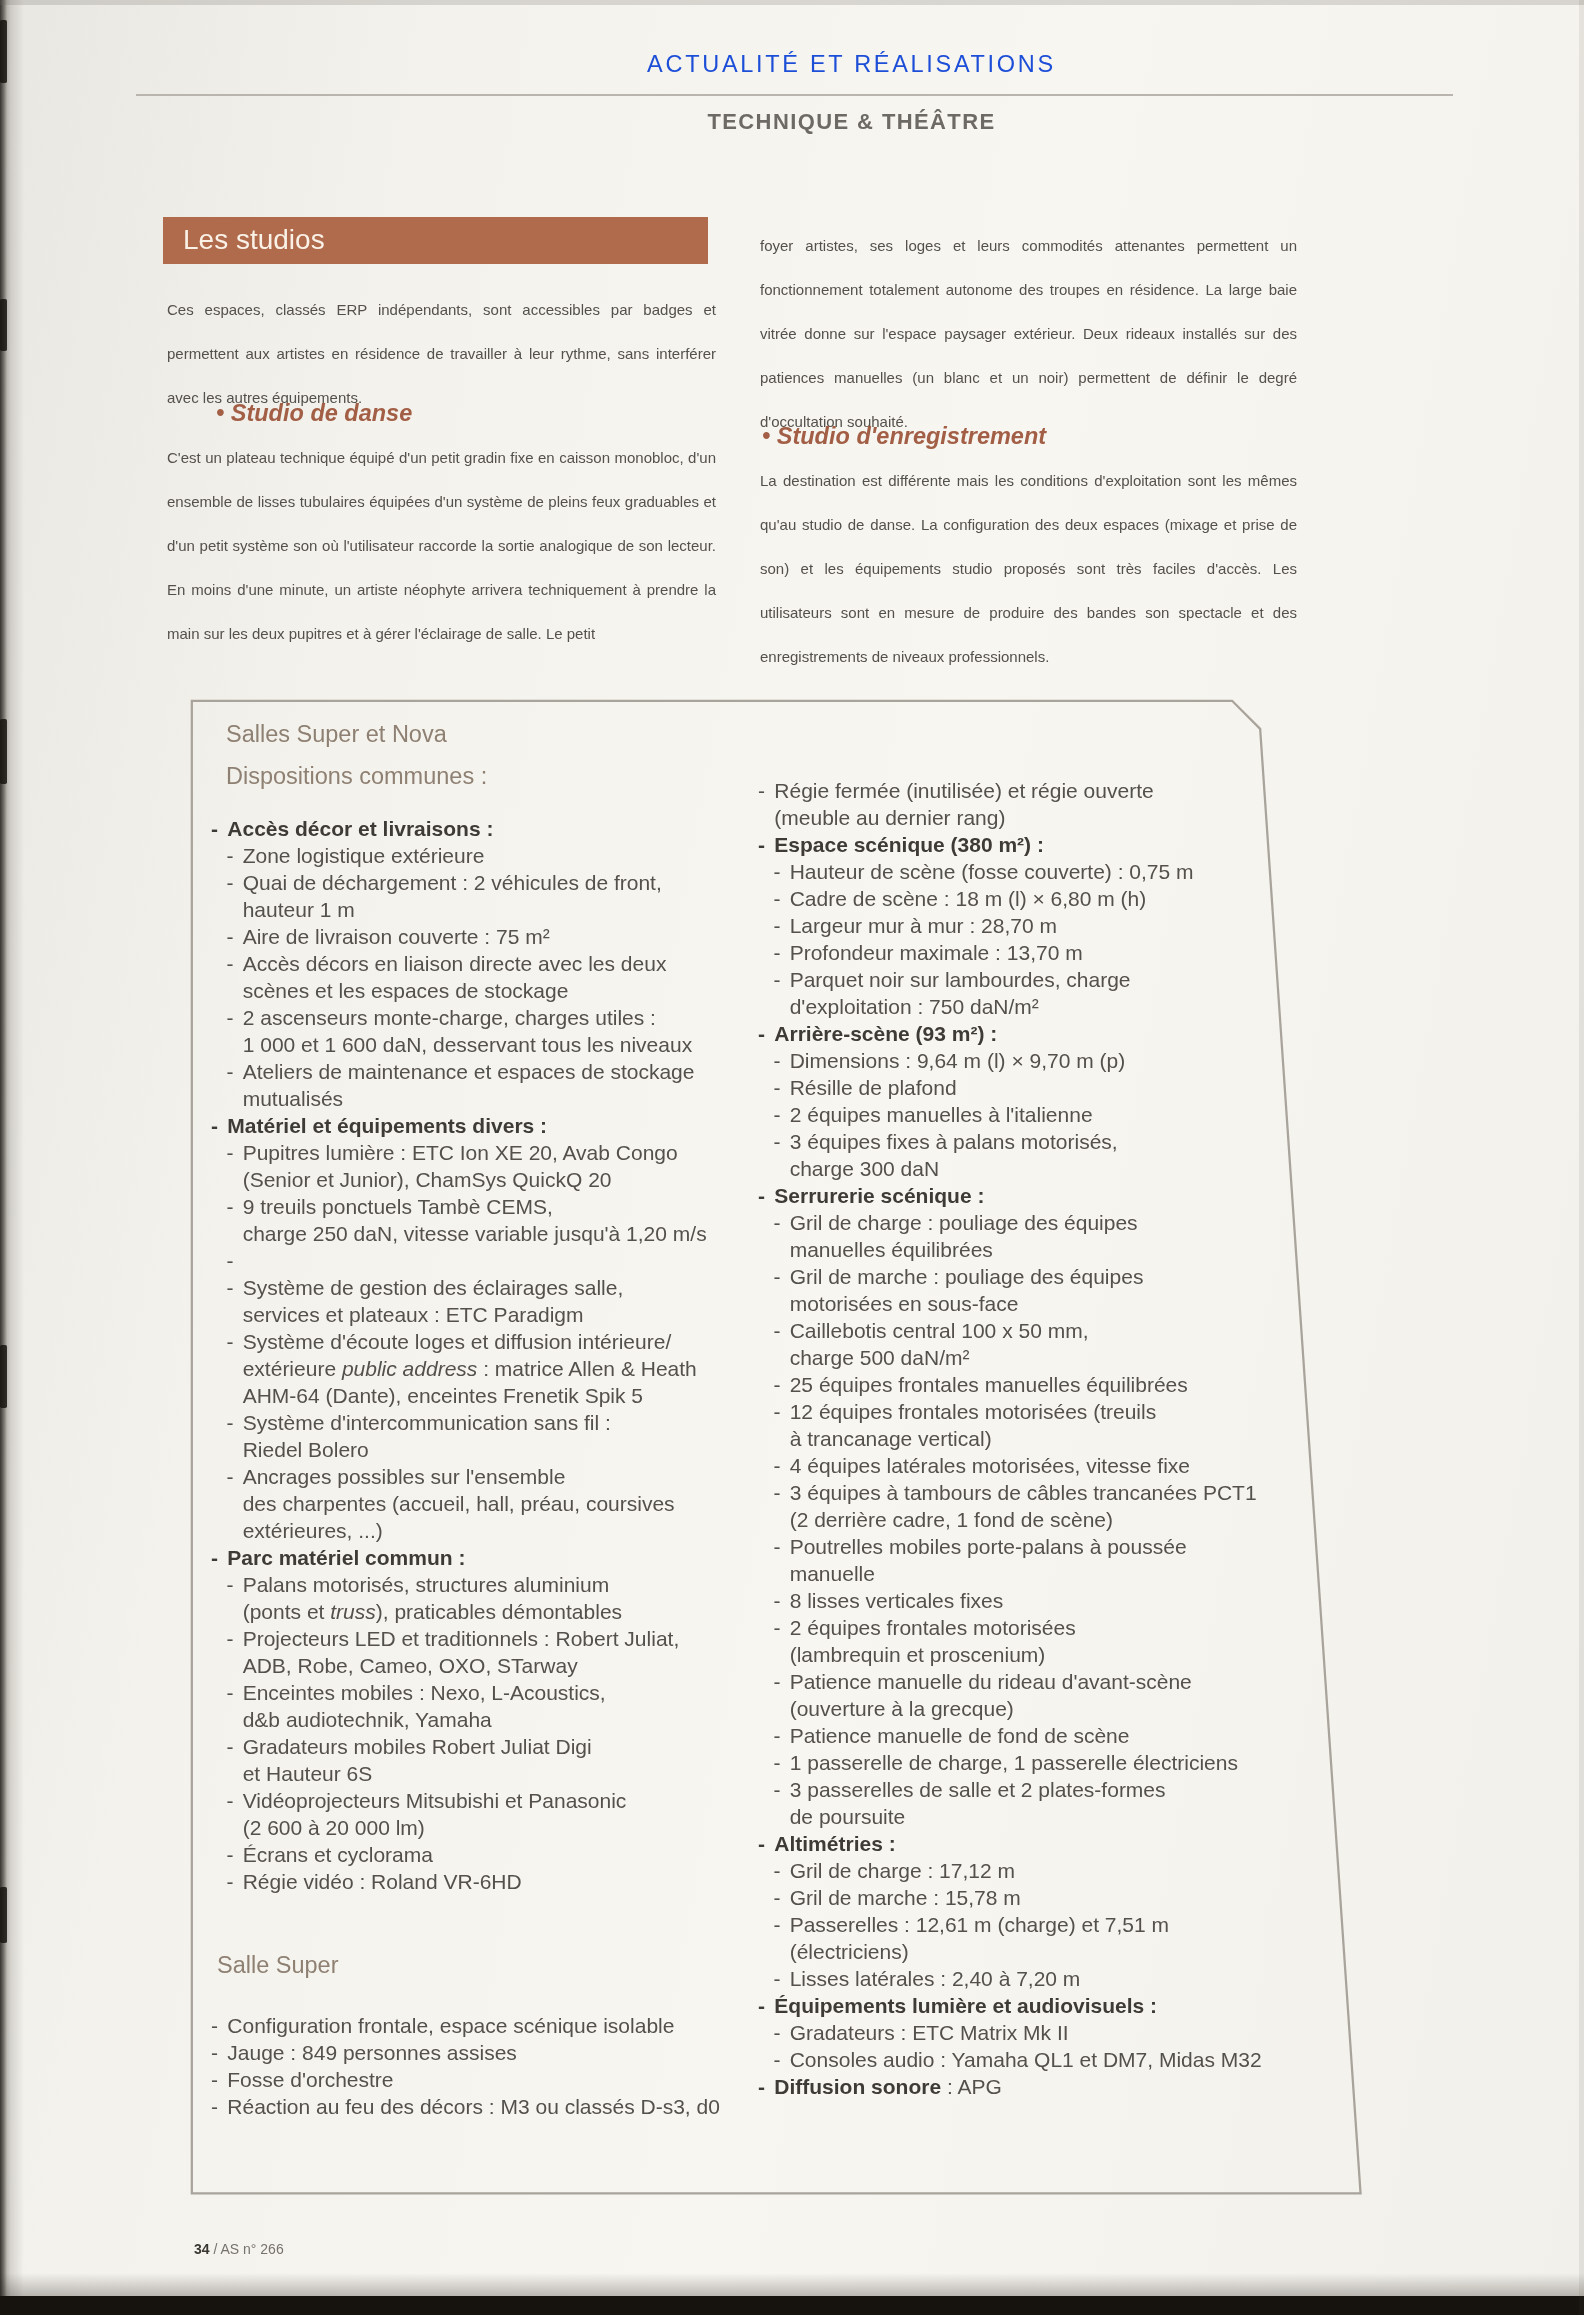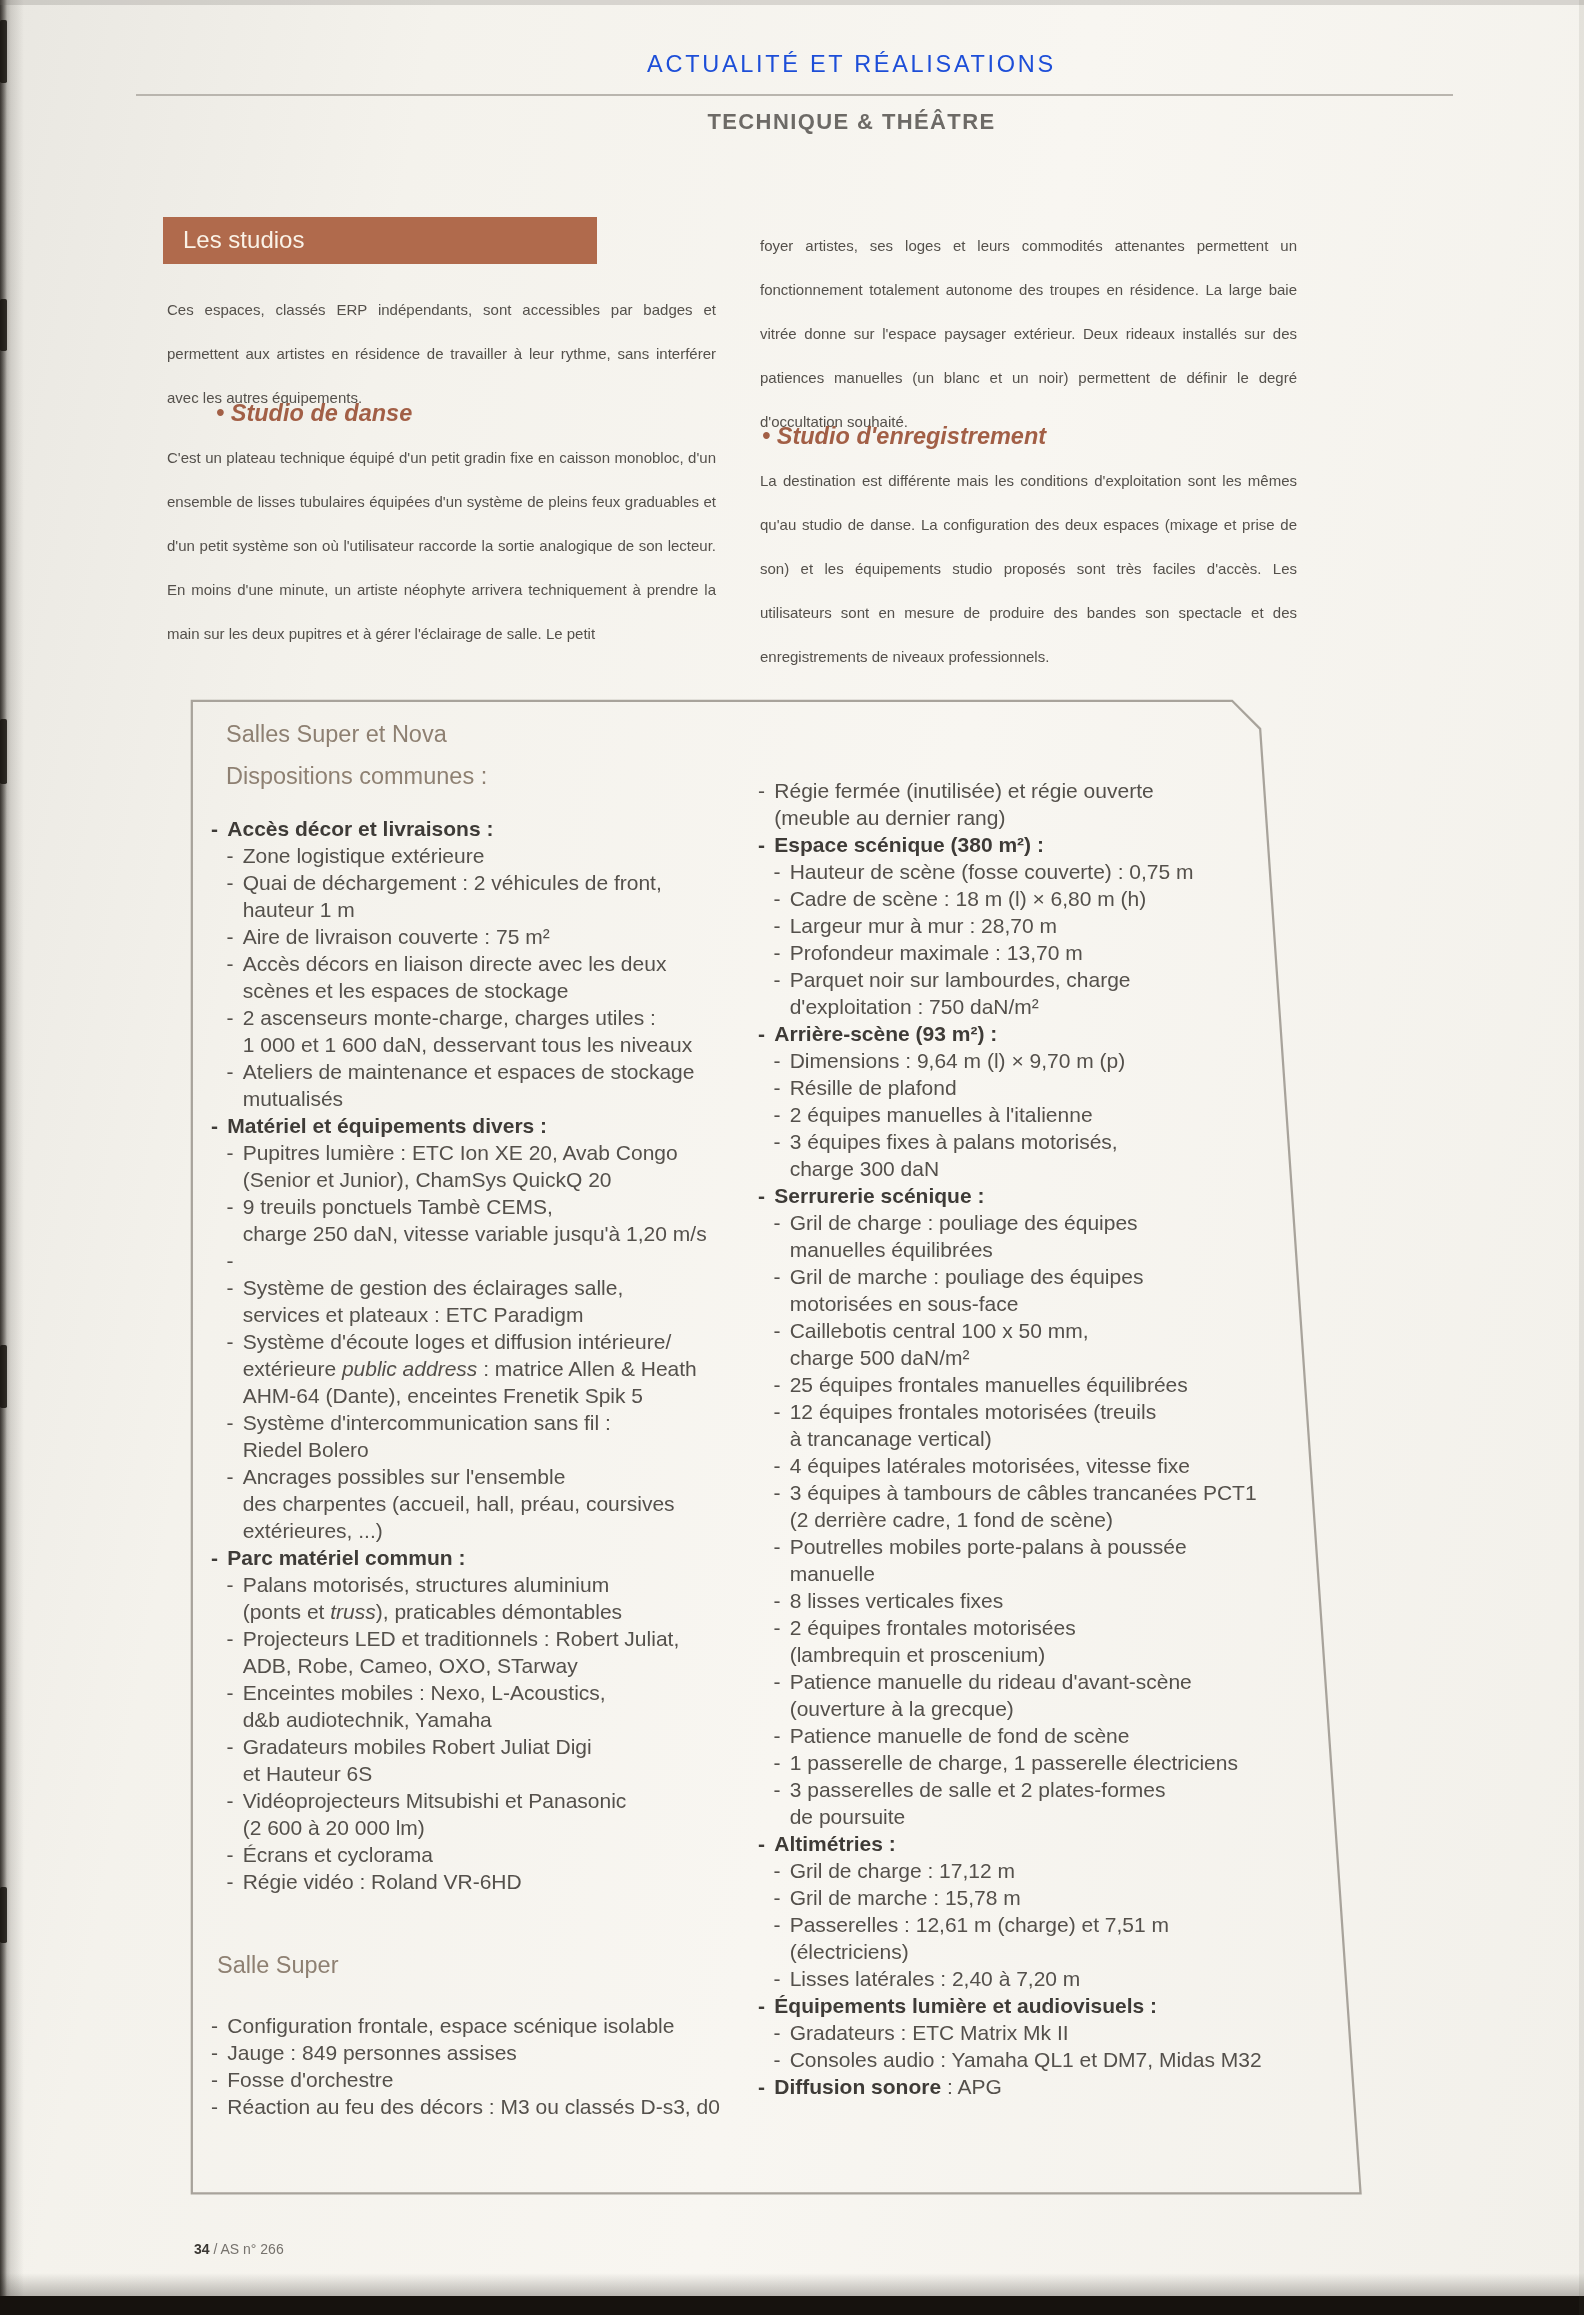--- a/index.html
+++ b/index.html
@@ -8,23 +8,23 @@
     background:var(--paper,#f5f3ee);
     font-family:"Liberation Sans",sans-serif;
   }
   .sheen{position:absolute;inset:0;
     background:linear-gradient(100deg,#e9e7e1 0%,#f4f2ec 22%,#f8f6f1 55%,#f2f0ea 100%);}
   .kicker{position:absolute;left:240px;top:51px;width:1223px;text-align:center;
     font-size:23.5px;letter-spacing:2.7px;color:#1d4ed8;}
   .rule{position:absolute;left:136px;top:94px;width:1317px;height:1.8px;background:#b9b5ae;}
   .page-title{position:absolute;left:240px;top:109px;width:1223px;text-align:center;
     font-size:22px;font-weight:bold;letter-spacing:1.4px;color:#6d6a66;}
-  .section-bar{position:absolute;left:163px;top:217px;width:434px;height:47px;
+  .section-bar{position:absolute;left:163px;top:217px;width:545px;height:47px;
     background:var(--accent,#b06a4c);color:var(--accent-ink,#faf2e7);
-    font-size:24px;font-weight:500;line-height:46px;padding-left:20px;box-sizing:border-box;}
+    font-size:28px;font-weight:500;line-height:46px;padding-left:20px;box-sizing:border-box;}
   .body-text{position:absolute;margin:0;font-size:15px;line-height:44px;
     text-align:justify;color:var(--ink,#54504b);}
   #p-intro{left:167px;top:288px;width:549px;}
   #p-danse{left:167px;top:436px;width:549px;}
   #p-foyer{left:760px;top:224px;width:537px;}
   #p-enreg{left:760px;top:459px;width:537px;}
   .sub-heading{position:absolute;font-size:23.5px;font-weight:bold;font-style:italic;
     color:var(--heading,#a25f46);}
   #h-danse{left:169px;top:400px;margin-left:47px;}
   #h-enreg{left:762px;top:423px;}

